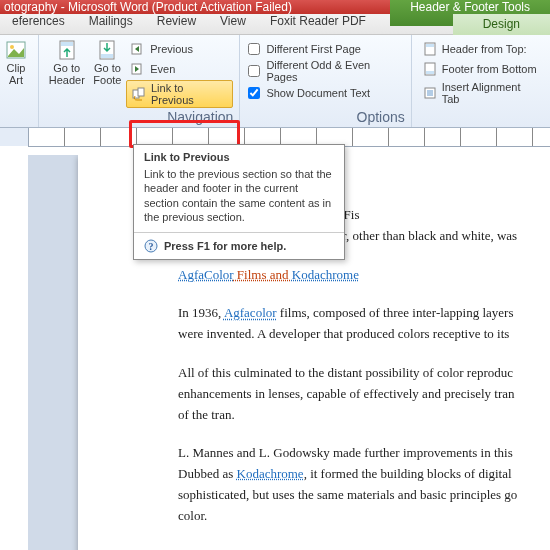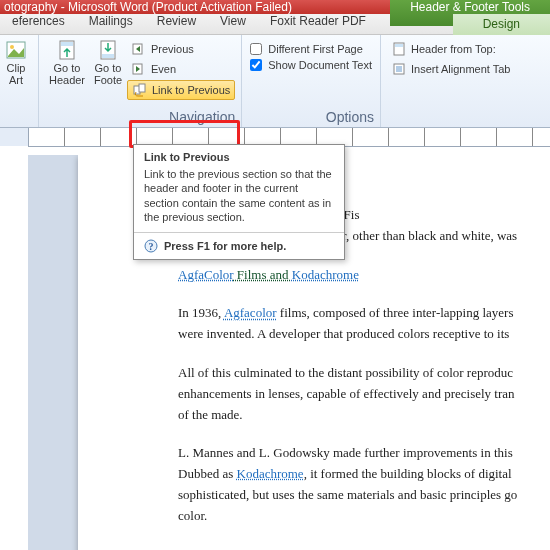--- a/index.html
+++ b/index.html
@@ -129,20 +129,24 @@
 
   <div class="red-box" style="left:129px;top:85px;width:105px;height:22px"></div>
 
   <div class="group">
     <div class="row-btns" style="padding-top:4px">
       <label class="chk">
           <input type="checkbox" style="">
           <span>Different First Page</span>
         </label>
       <label class="chk">
+          <input type="checkbox" style="">
+          <span>Different Odd &amp; Even Pages</span>
+        </label>
+      <label class="chk">
           <input type="checkbox" checked="" style="">
           <span>Show Document Text</span>
         </label>
     </div>
     <div class="group-label">Options</div>
   </div>
 
   <div class="group" style="border-right:none">
     <div class="row-btns" style="padding-top:2px">
       <div class="small-btn">
@@ -150,38 +154,47 @@
             <svg width="14" height="14">
               <rect x="2" y="1" width="10" height="12" fill="#fff" stroke="#888"></rect>
               <rect x="3" y="2" width="8" height="3" fill="#cbe3f6"></rect>
             </svg>
           </span>
         <span>Header from Top:</span>
       </div>
       <div class="small-btn">
         <span class="ico">
             <svg width="14" height="14">
+              <rect x="2" y="1" width="10" height="12" fill="#fff" stroke="#888"></rect>
+              <rect x="3" y="9" width="8" height="3" fill="#cbe3f6"></rect>
+            </svg>
+          </span>
+        <span>Footer from Bottom</span>
+      </div>
+      <div class="small-btn">
+        <span class="ico">
+            <svg width="14" height="14">
               <rect x="2" y="2" width="10" height="10" fill="#fff" stroke="#888"></rect>
               <path d="M4 5h6M4 7h6M4 9h6" stroke="#69c"></path>
             </svg>
           </span>
         <span>Insert Alignment Tab</span>
       </div>
     </div>
   </div>
 </div>
 
 <div class="ruler"></div>
 
 <div class="doc-wrap">
   <div class="page">
     <p><span>her drastic turn in 1911 with R. Fis</span><br><span>produce images in a single color, other than black and white, was</span></p>
-    <p><span class="link-style"><span>AgfaColor</span></span><span style="color:#14532d;text-decoration:underline dotted"> Films and </span><span class="link-style"><span>Kodachrome</span></span></p>
+    <p><span class="link-style"><span>AgfaColor</span></span><span style="color:#c2410c;text-decoration:underline dotted"> Films and </span><span class="link-style"><span>Kodachrome</span></span></p>
     <p><span>In 1936, </span><span class="link-style">Agfacolor</span><span> films, composed of three inter-lapping layers</span><br><span>were invented. A developer that produced colors receptive to its</span></p>
-    <p><span>All of this culminated to the distant possibility of color reproduc</span><br><span>enhancements in lenses, capable of effectively and precisely tran</span><br><span>of the made.</span></p>
+    <p><span>All of this culminated to the distant possibility of color reproduc</span><br><span>enhancements in lenses, capable of effectively and precisely tran</span><br><span>of the tran.</span></p>
     <p><span>L. Mannes and L. Godowsky made further improvements in this</span><br><span>Dubbed as </span><span class="link-style">Kodachrome</span><span>, it formed the building blocks of digital</span><br><span>sophisticated, but uses the same materials and basic principles go</span><br><span>color.</span></p>
   </div>
 </div>
 
 <div class="tooltip">
   <div class="tt-title">Link to Previous</div>
   <div class="tt-body">Link to the previous section so that the header and footer in the current section contain the same content as in the previous section.</div>
   <div class="tt-help">
     <span>
         <svg width="14" height="14">

